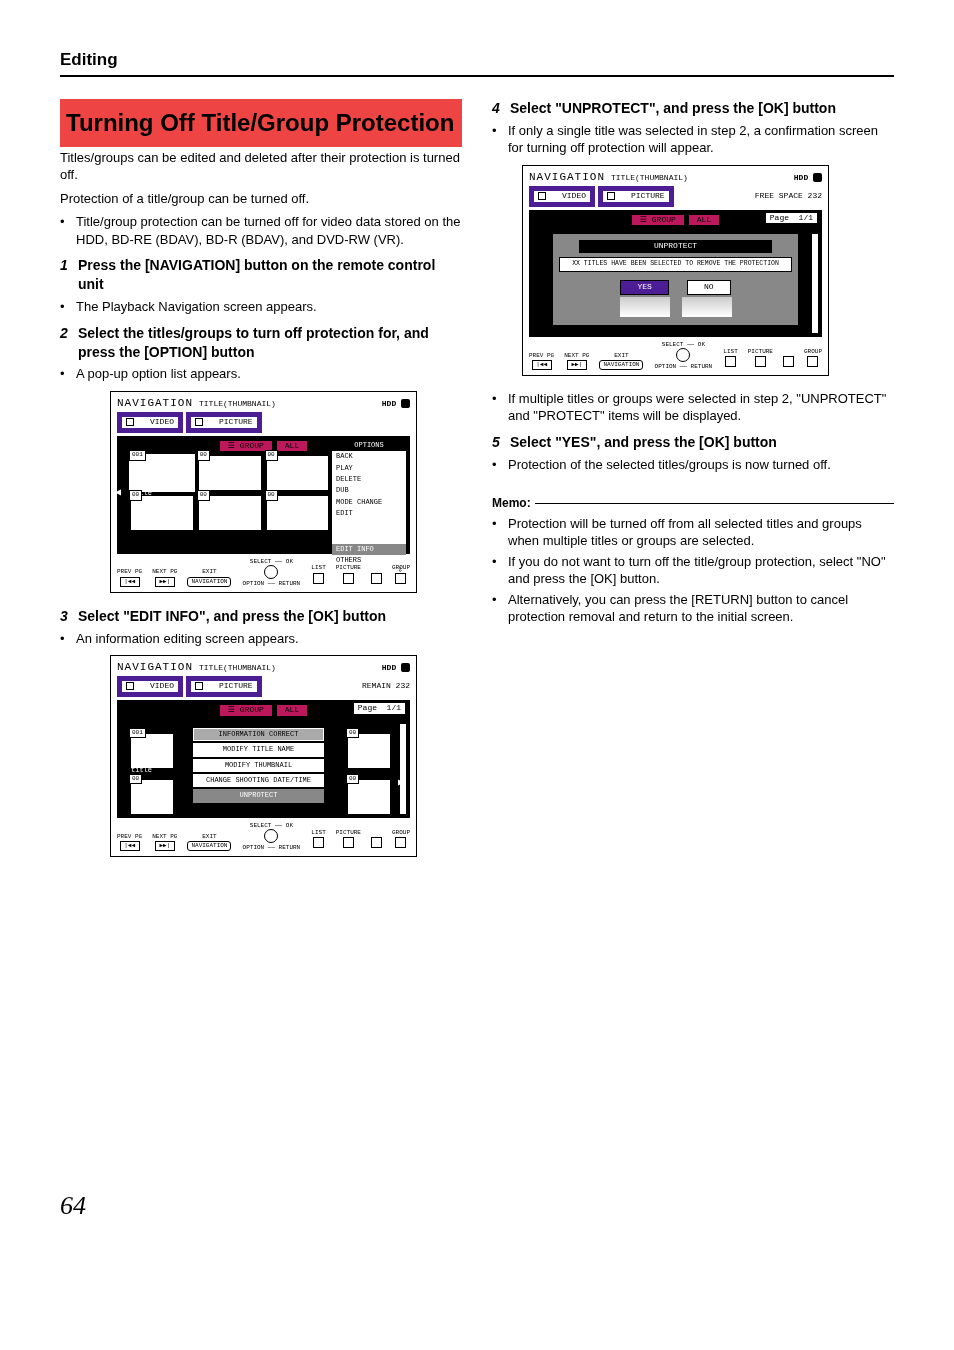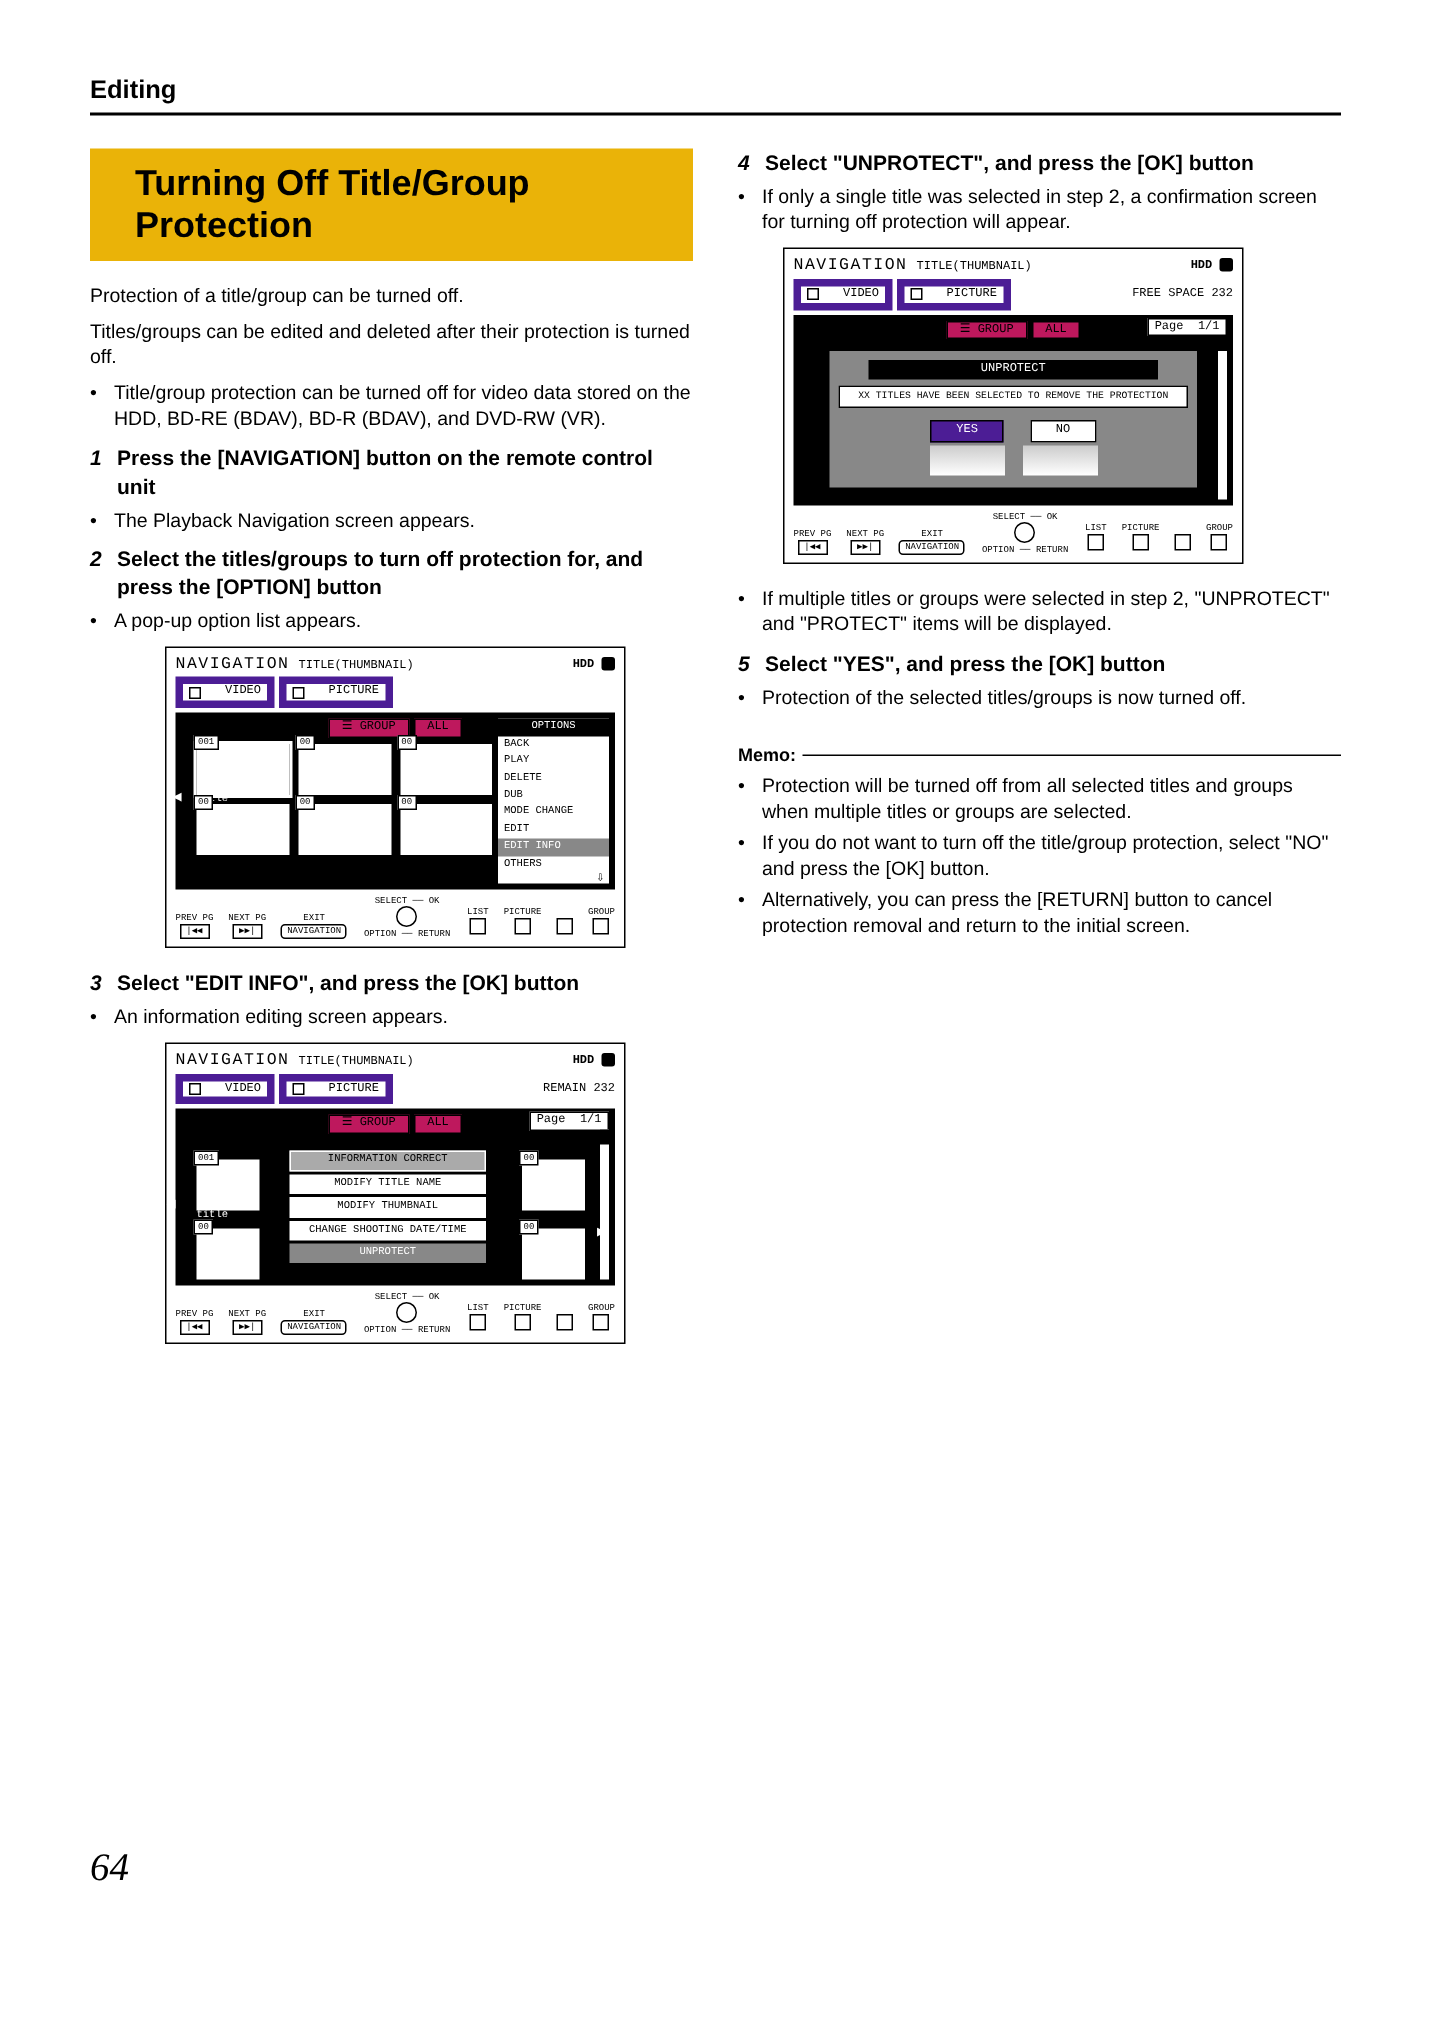--- a/index.html
+++ b/index.html
@@ -26,23 +26,23 @@
   .columns {
     display: flex;
     gap: 30px;
   }
   .col {
     flex: 1;
     font-size: 13px;
     line-height: 1.35;
   }
   .title-box {
-    background: #eab308;
-    padding: 10px 30px;
-    margin-bottom: 14px;
+    background: #ef4444;
+    padding: 10px 6px;
+    margin-bottom: 2px;
   }
   .title-box-text {
     font-size: 24px;
     font-weight: bold;
     color: #000;
     line-height: 1.15;
   }
   .para {
     margin: 0 0 6px 0;
   }
@@ -138,21 +138,21 @@
   .thumb-grid { display:grid; grid-template-columns:repeat(4,1fr); gap:6px; padding:0 10px; }
   .thumb { background:#fff; height:34px; position:relative;}
   .thumb.sel { outline:2px solid #fff; }
   .thumb .tag { position:absolute; top:-6px; left:-2px; background:#fff;border:1px solid #000;font-size:6px;padding:0 2px;color:#000;}
   .thumb .lbl { position:absolute; bottom:-8px; left:0; font-size:7px;color:#fff;}
   .arrow-l { position:absolute; left:-6px; top:50%; transform:translateY(-50%);color:#fff;font-size:10px;}
 
   .opts-panel { position:absolute; top:4px; right:4px; bottom:4px; width:74px; background:#fff; color:#000; font-size:7px;}
   .opts-head { background:#000;color:#fff;text-align:center;padding:1px 0;}
   .opts-item { padding:1px 4px; }
-  .opts-item.hl { background:#888;color:#fff;}
+  .opts-item.hl { background:#888;color:#fff;margin-top:24px;}
   .opts-arrow{ text-align:right;padding-right:3px;font-size:9px;line-height:6px;}
 
   .info-panel { margin:2px 14px; }
   .info-head  { background:#aaa;color:#000;text-align:center;font-size:7px;padding:1px 0; border:1px solid #fff;}
   .info-item  { background:#fff;color:#000;text-align:center;font-size:7px;padding:2px 0;margin-top:2px;}
   .info-item.hl{ background:#888;color:#fff;}
   .side-thumb { position:absolute; background:#fff; width:42px; height:34px;}
   .side-thumb .tag{position:absolute;top:-6px;left:-2px;background:#fff;border:1px solid #000;font-size:6px;padding:0 2px;}
 
   .dialog { background:#888; margin:8px 20px; padding:8px 6px; color:#fff; position:relative; }
@@ -179,22 +179,22 @@
 <div class="page">
   <div class="section-header">Editing</div>
 
   <div class="columns">
 
     <div class="col">
       <div class="title-box">
         <div class="title-box-text">Turning Off Title/Group Protection</div>
       </div>
 
+      <p class="para">Titles/groups can be edited and deleted after their protection is turned off.</p>
       <p class="para">Protection of a title/group can be turned off.</p>
-      <p class="para">Titles/groups can be edited and deleted after their protection is turned off.</p>
 
       <div class="bullet">
         <div class="dot">•</div>
           <div>Title/group protection can be turned off for video data stored on the HDD, BD-RE (BDAV), BD-R (BDAV), and DVD-RW (VR).</div>
       </div>
 
       <div class="step">
         <div class="num">1</div>
         <div class="txt">Press the [NAVIGATION] button on the remote control unit</div>
       </div>

